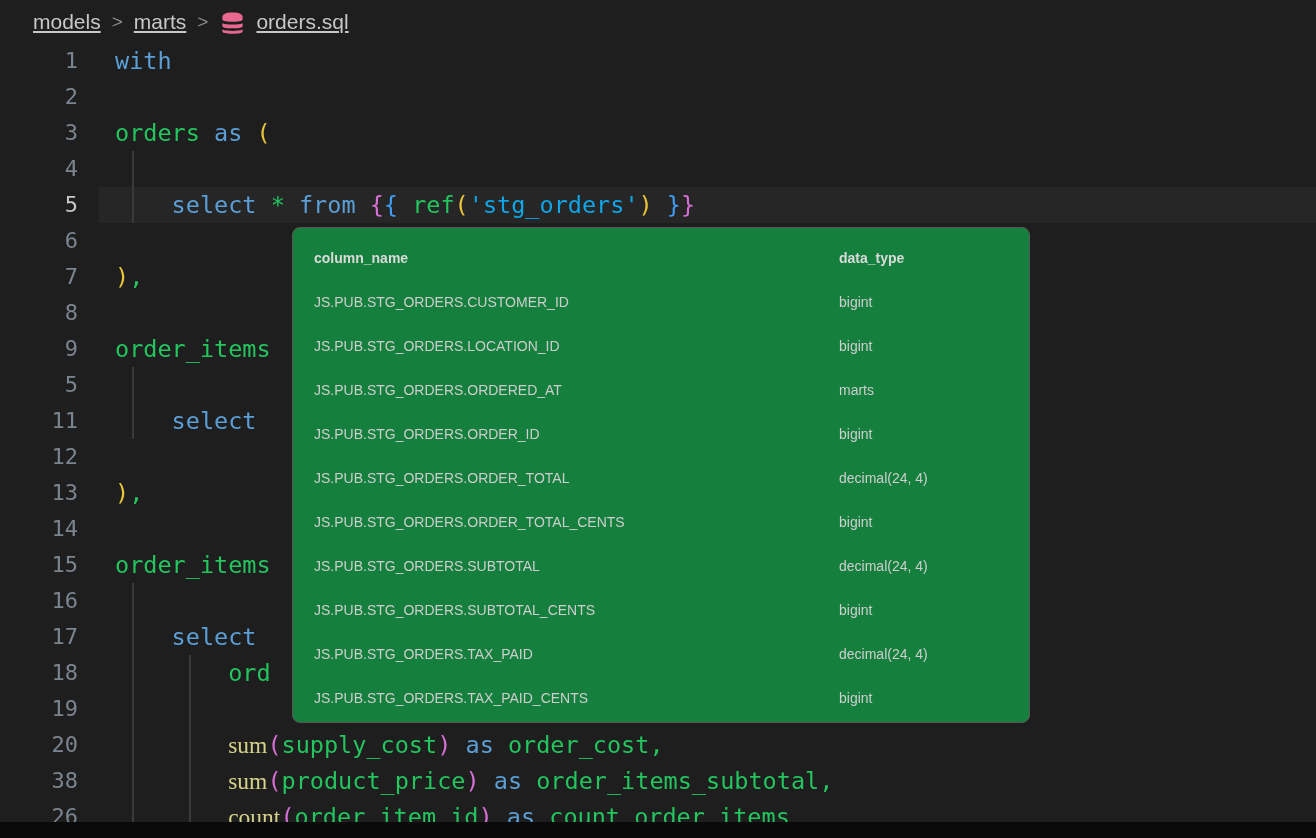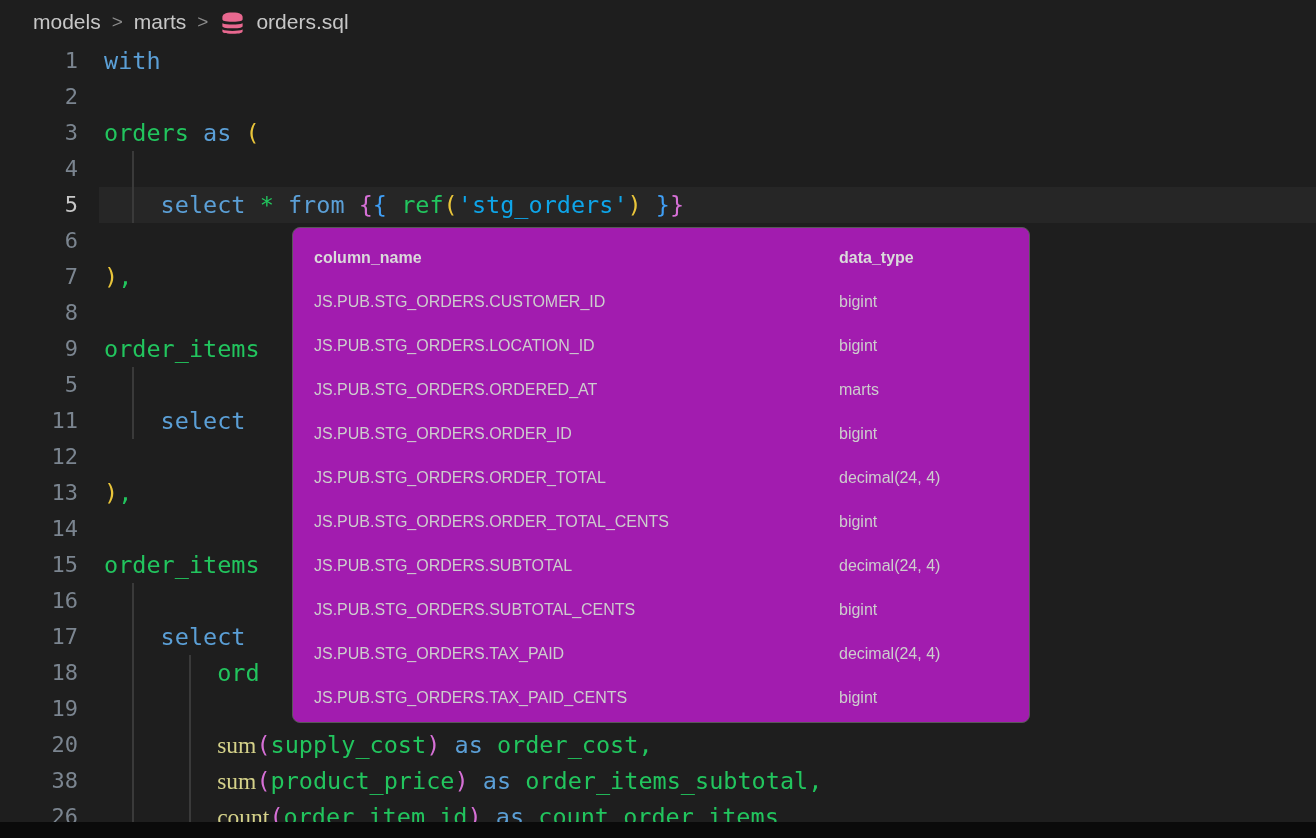--- a/index.html
+++ b/index.html
@@ -10,21 +10,21 @@
     overflow:hidden;
     font-family:"Liberation Sans", sans-serif;
   }
   
   .breadcrumb{
     position:absolute;top:0;left:0;right:0;height:43px;
     display:flex;align-items:center;
     padding-left:33px;
     font-size:21px;color:#c7c7c7;
   }
-  .crumb{cursor:default;}
+  .crumb{cursor:default;text-decoration:underline;}
   .crumb-sep{color:#8d8d8d;margin:0 11px;font-size:19px;}
   .db-icon{display:inline-flex;margin-right:10px;margin-top:2px;}
   
   .editor{
     position:absolute;top:43px;left:0;right:0;bottom:0;
     font-family:"DejaVu Sans Mono", monospace;
     font-size:23.5px;line-height:36px;
   }
   .cur-line{
     position:absolute;left:99px;right:0;top:144px;height:36px;
@@ -35,43 +35,43 @@
   .g-b{left:132px;top:324px;height:72px;}
   .g-c{left:132px;top:540px;height:239px;}
   .g-d{left:189px;top:612px;height:167px;}
   .lines{position:relative;z-index:1;}
   .line{height:36px;display:flex;white-space:pre;}
   .ln{
     display:inline-block;width:78px;flex:0 0 78px;
     text-align:right;color:#7b8590;font-size:22px;
   }
   .line.active .ln{color:#c8c8c8;}
-  .code{margin-left:26px;color:#d4d4d4;}
+  .code{margin-left:37px;color:#d4d4d4;}
   .tk-kw{color:#5b9fd6;}
   .tk-id{color:#22c55e;}
   .tk-b1{color:#e9c53a;}
   .tk-b2{color:#d670d6;}
   .tk-b3{color:#3f9ef4;}
   .tk-str{color:#0ea5e9;}
   .tk-fn{color:#d5d28a;font-family:Liberation Serif, serif;}
   
   .bottom-strip{
     position:absolute;left:0;top:822px;width:100%;height:16px;
     background:#0a0a0a;z-index:3;
   }
   
   .popup{
     position:absolute;left:292px;top:227px;width:738px;height:496px;
     box-sizing:border-box;
-    background:#a21caf;
+    background:#15803d;
     border:1.5px solid #585858;border-radius:8px;
     z-index:4;
     padding-top:8px;
     font-family:"Liberation Sans", sans-serif;
-    font-size:16px;color:#cdcdcd;
+    font-size:14px;color:#cdcdcd;
     overflow:hidden;
   }
   .prow{display:flex;height:44px;align-items:center;padding-left:21px;}
   .prow.header{font-weight:bold;color:#dadada;}
   .pcell.name{width:525px;flex:0 0 525px;white-space:nowrap;overflow:hidden;}
   .pcell.type{white-space:nowrap;}
 </style>
 </head>
 <body>
 

